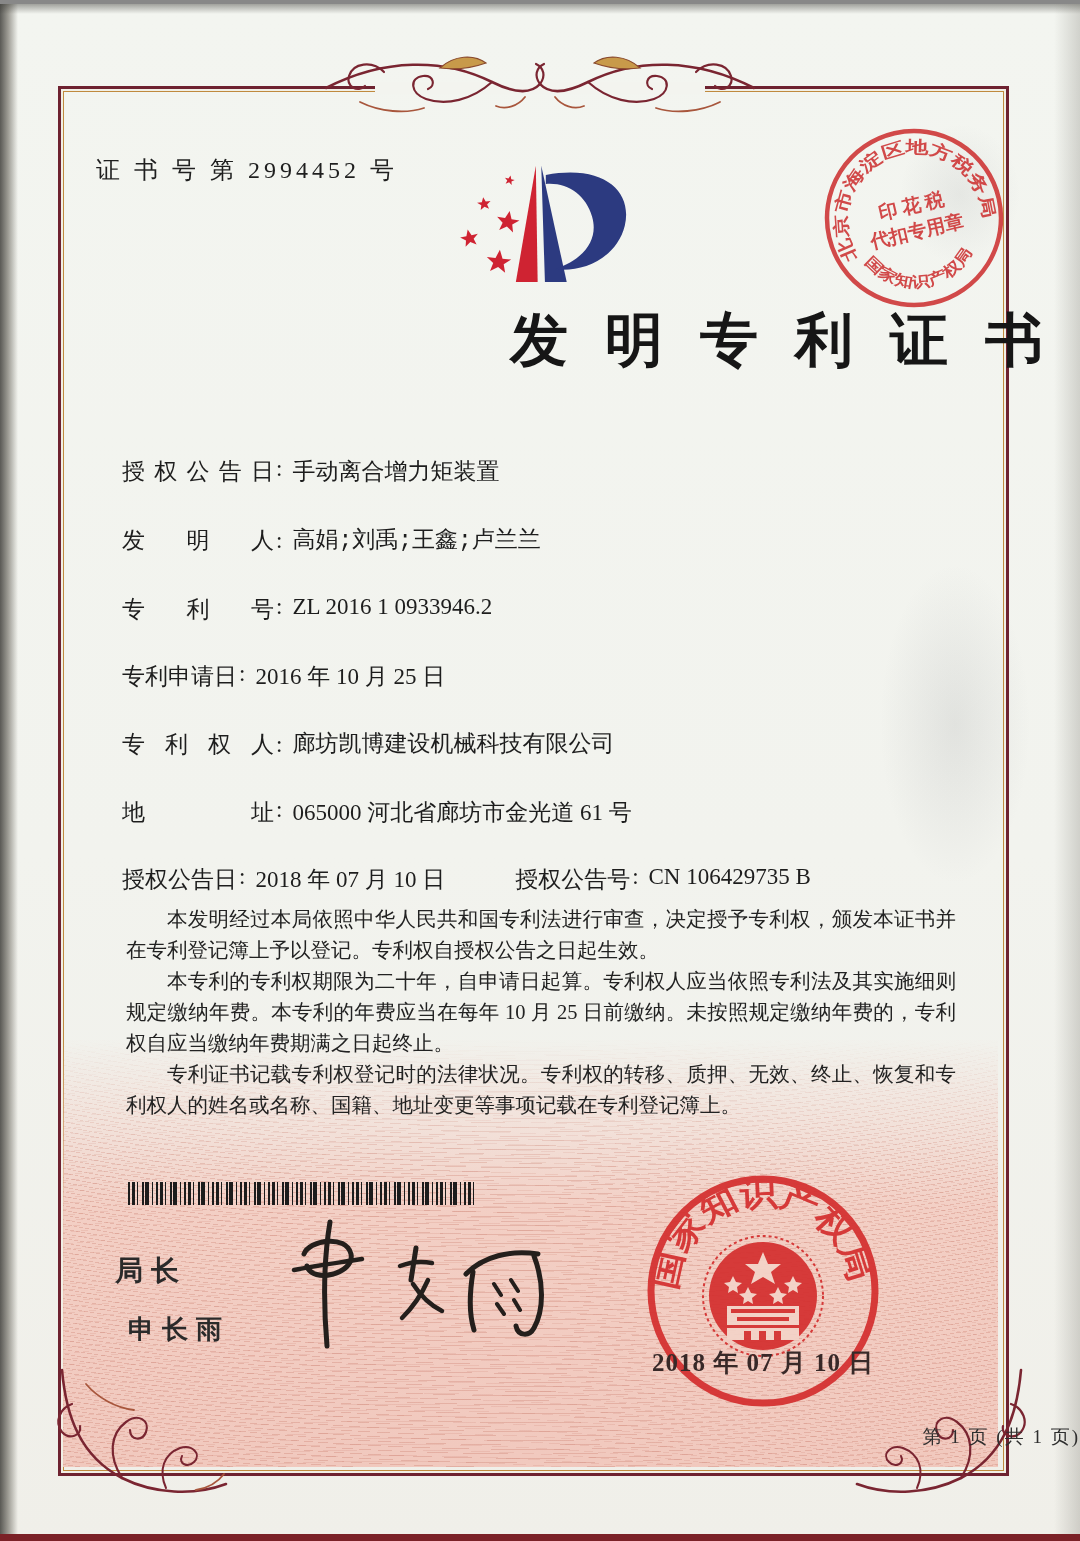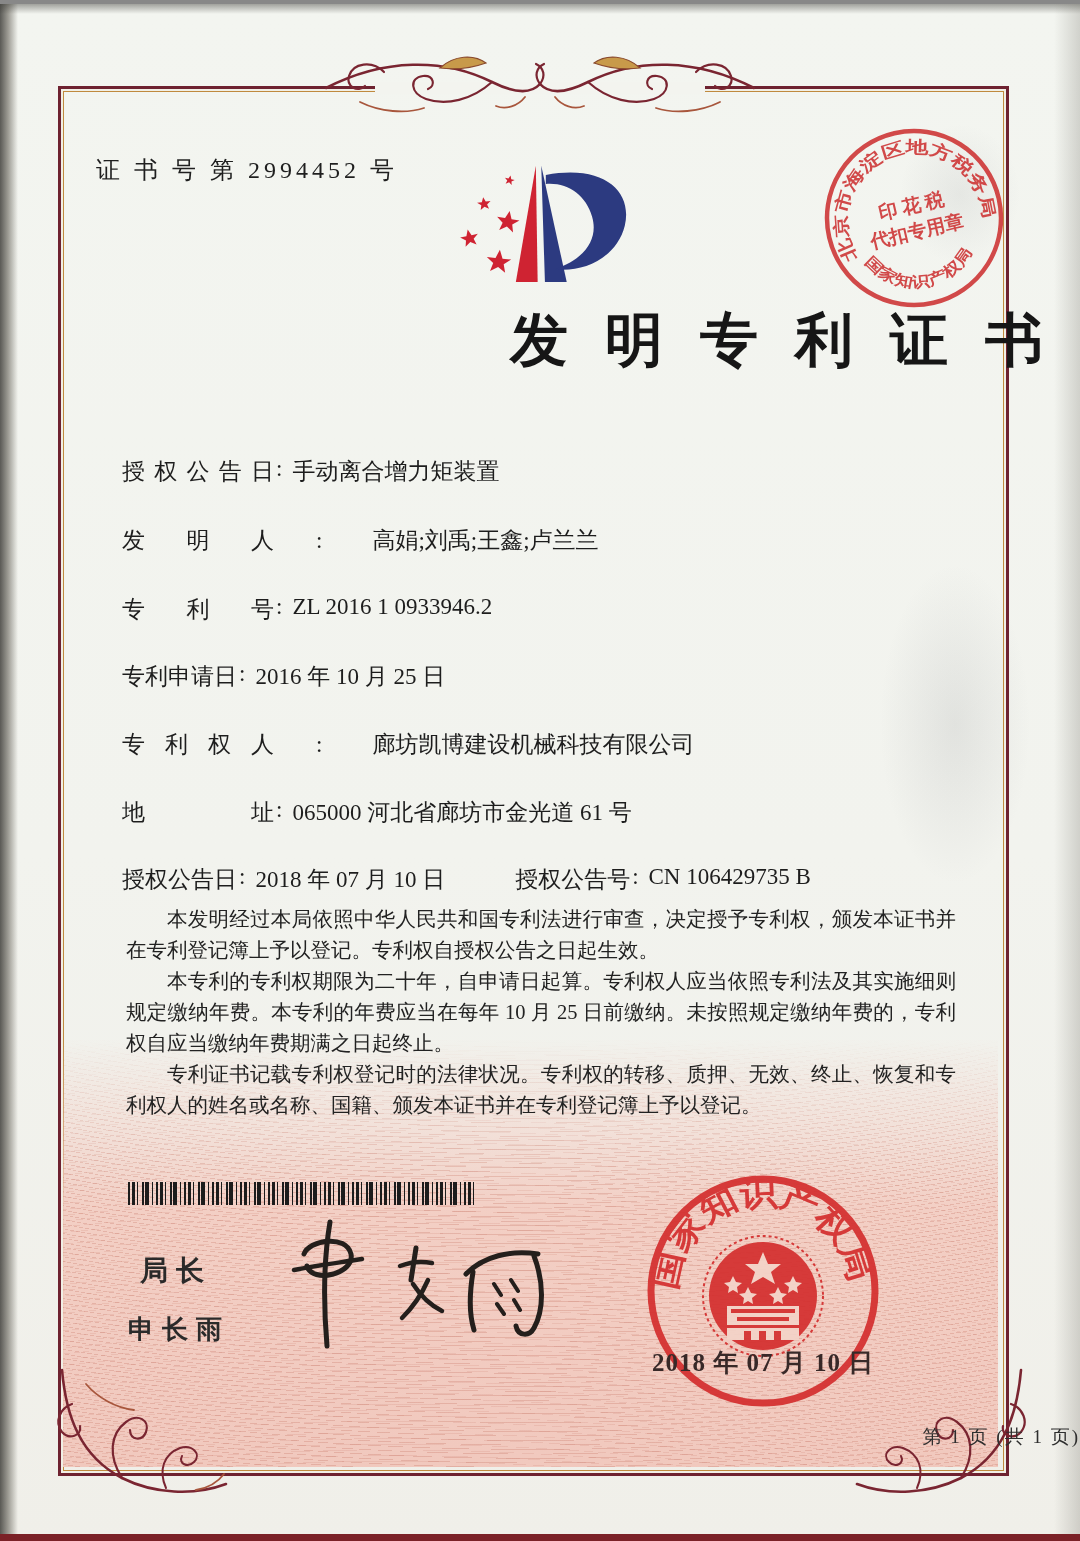--- a/index.html
+++ b/index.html
@@ -44,34 +44,34 @@
     transform:rotate(-13deg);opacity:.92;}
 
   .title{position:absolute;left:0;right:0;top:298px;text-align:right;
     font-size:58px;font-weight:bold;letter-spacing:37px;padding-left:37px;color:#161616;}
 
   .row{position:absolute;left:122px;display:flex;font-size:23px;color:#1d1d1d;}
   .lab{width:152px;text-align:justify;text-align-last:justify;white-space:nowrap;}
   .lab-tight{white-space:nowrap;}
   .colon{margin:0 10px 0 2px;}
   .val{white-space:nowrap;}
-  .val .l2{display:block;}
-  .tall{line-height:38px;gap:40px;}
+  .val .l2{display:block;font-family:Liberation Mono, monospace;}
+  .tall{line-height:38px;}
 
   .body-text{position:absolute;left:126px;top:900px;width:830px;
     font-size:20.5px;line-height:31px;text-align:justify;color:#222;}
   .body-text p{margin:0;text-indent:2em;}
 
   .barcode{position:absolute;left:128px;top:1178px;width:347px;height:23px;
     background:repeating-linear-gradient(90deg,
       #1c1c1c 0 2px,transparent 2px 4px,#1c1c1c 4px 7px,transparent 7px 9px,
       #1c1c1c 9px 10px,transparent 10px 14px,#1c1c1c 14px 16px,transparent 16px 17px,
       #1c1c1c 17px 21px,transparent 21px 24px,#1c1c1c 24px 25px,transparent 25px 28px);}
 
-  .director-title{position:absolute;left:140px;top:1248px;font-size:28px;font-weight:bold;
+  .director-title{position:absolute;left:115px;top:1248px;font-size:28px;font-weight:bold;
     letter-spacing:8px;color:#2a2a2a;font-family:"Liberation Sans","DejaVu Sans",sans-serif;}
   .director-name{position:absolute;left:128px;top:1308px;font-size:26px;font-weight:bold;
     letter-spacing:8px;color:#2a2a2a;font-family:"Liberation Sans","DejaVu Sans",sans-serif;}
 
   .signature{position:absolute;left:266px;top:1204px;width:310px;height:165px;}
 
   .seal{position:absolute;left:642px;top:1166px;width:242px;height:242px;opacity:.93;}
   .seal-date{position:absolute;left:650px;top:1342px;width:226px;text-align:center;
     font-size:25px;font-weight:bold;letter-spacing:1px;color:#38292а;color:#382928;z-index:6;}
 
@@ -218,21 +218,21 @@
       <span class="colon">:</span>
     <span class="val">2018 年 07 月 10 日</span>
     <span class="lab-tight" style="margin-left:70px">授权公告号</span>
       <span class="colon">:</span>
     <span class="val">CN 106429735 B</span>
   </div>
 
   <div class="body-text">
     <p>本发明经过本局依照中华人民共和国专利法进行审查，决定授予专利权，颁发本证书并在专利登记簿上予以登记。专利权自授权公告之日起生效。</p>
     <p>本专利的专利权期限为二十年，自申请日起算。专利权人应当依照专利法及其实施细则规定缴纳年费。本专利的年费应当在每年 10 月 25 日前缴纳。未按照规定缴纳年费的，专利权自应当缴纳年费期满之日起终止。</p>
-    <p>专利证书记载专利权登记时的法律状况。专利权的转移、质押、无效、终止、恢复和专利权人的姓名或名称、国籍、颁发本证书并在专利登记簿上予以登记。</p>
+    <p>专利证书记载专利权登记时的法律状况。专利权的转移、质押、无效、终止、恢复和专利权人的姓名或名称、国籍、地址变更等事项记载在专利登记簿上。</p>
   </div>
 
   <div class="barcode"></div>
 
   <div class="director-title">局长</div>
   <div class="director-name">申长雨</div>
 
   <svg class="signature" viewBox="0 0 310 165">
     <g fill="none" stroke="#241f1c" stroke-width="5" stroke-linecap="round">
       <path d="M64,14 C59,44 56,80 61,138"></path>

